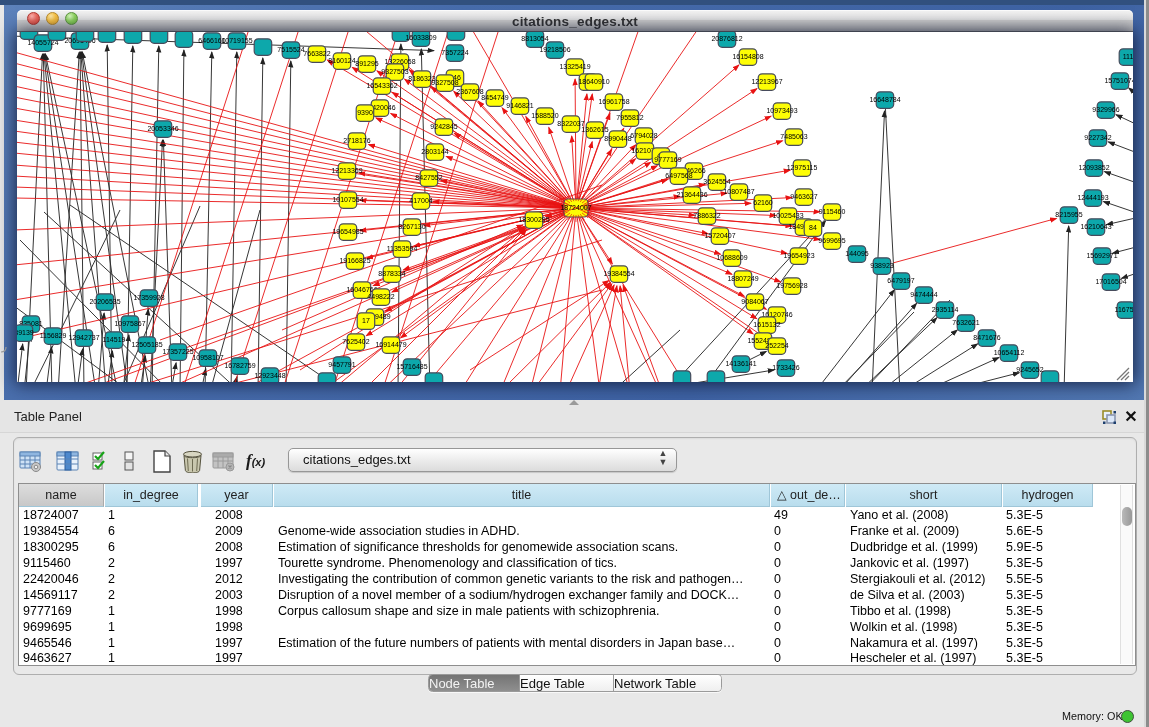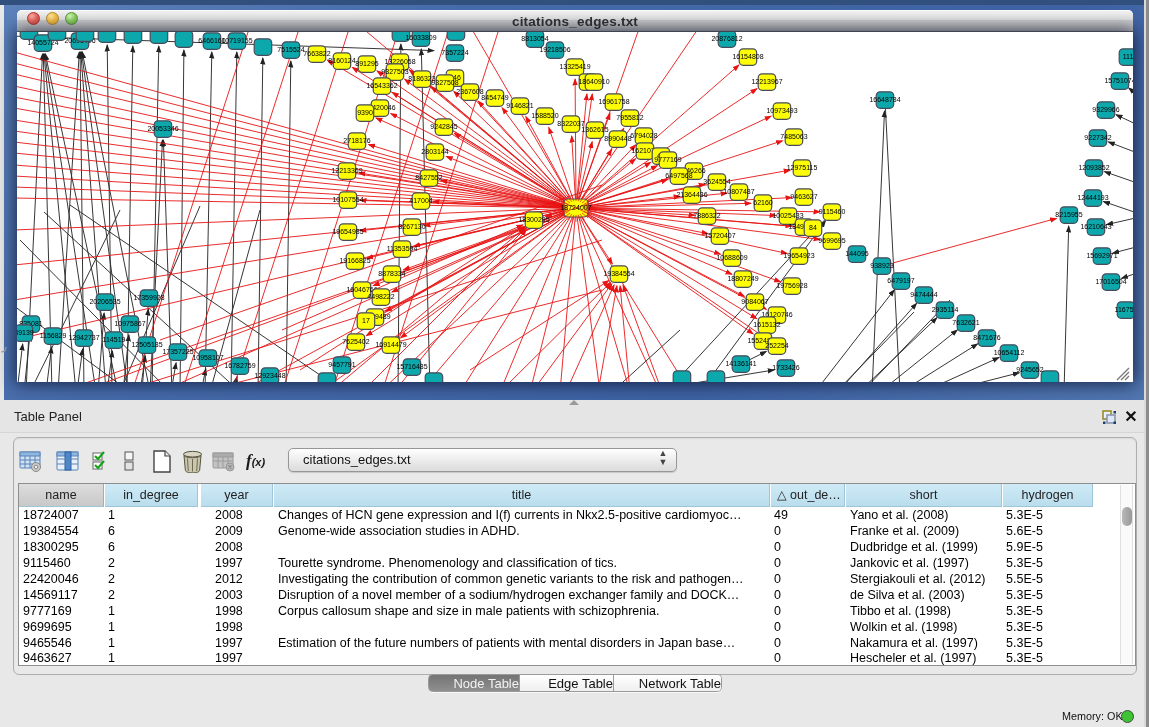--- a/index.html
+++ b/index.html
@@ -47,21 +47,21 @@
 .c3{left:259px;width:492px}
 .c4{left:755px;width:72px}
 .c5{left:831px;width:158px}
 .c6{left:987px;width:100px}
 #vsb{position:absolute;left:1120px;top:485px;width:13px;height:179px;background:#fafafa;
  border-left:1px solid #e0e0e0;border-right:1px solid #e0e0e0}
 #vsb .thumb{position:absolute;left:1px;top:22px;width:10px;height:19px;border-radius:5px;
  background:linear-gradient(90deg,#b9b9b9,#989898);}
 #tabs{position:absolute;left:428px;top:674px;height:18px;border:1px solid #9a9a9a;
  border-radius:4.5px;overflow:hidden;display:flex;box-shadow:0 1px 0 rgba(255,255,255,.7)}
-.tab{height:100%;font-size:13px;line-height:17px;text-align:right;color:#111;
+.tab{height:100%;font-size:13px;line-height:17px;text-align:left;color:#111;
  background:linear-gradient(#ffffff,#efefef)}
 .tab.sel{background:linear-gradient(#747474,#8f8f8f);color:#f3f3f3}
 .tab+.tab{border-left:1px solid #9a9a9a}
 #mem{position:absolute;left:1062px;top:710px;font-size:10.8px;color:#111}
 #memdot{position:absolute;left:1120.5px;top:710px;width:13px;height:13px;border-radius:50%;
  background:#3ec433;border:1.5px solid #41503f}
 #divider{position:absolute;left:569px;top:400px;width:0;height:0;
  border-left:5px solid transparent;border-right:5px solid transparent;border-bottom:5px solid #9a9a9a}
 
 .tbi{position:absolute;top:450px}
@@ -569,38 +569,38 @@
 <div class="hd" id="h2">year</div>
 <div class="hd" id="h3">title</div>
 <div class="hd" id="h4">△ out_de…</div>
 <div class="hd" id="h5">short</div>
 <div class="hd" id="h6">hydrogen</div>
 <div id="rows">
     <div class="tr">
       <div class="c0">18724007</div>
       <div class="c1">1</div>
       <div class="c2">2008</div>
-      <div class="c3">Changes of HCN gene expression and I(f) currents in Nkx2.5-positive cardiomyoc…</div>
       <div class="c4">49</div>
       <div class="c5">Yano et al. (2008)</div>
       <div class="c6">5.3E-5</div>
     </div>
     <div class="tr">
       <div class="c0">19384554</div>
       <div class="c1">6</div>
       <div class="c2">2009</div>
       <div class="c3">Genome-wide association studies in ADHD.</div>
       <div class="c4">0</div>
       <div class="c5">Franke et al. (2009)</div>
       <div class="c6">5.6E-5</div>
     </div>
     <div class="tr">
       <div class="c0">18300295</div>
       <div class="c1">6</div>
       <div class="c2">2008</div>
+      <div class="c3">Estimation of significance thresholds for genomewide association scans.</div>
       <div class="c4">0</div>
       <div class="c5">Dudbridge et al. (1999)</div>
       <div class="c6">5.9E-5</div>
     </div>
     <div class="tr">
       <div class="c0">9115460</div>
       <div class="c1">2</div>
       <div class="c2">1997</div>
       <div class="c3">Tourette syndrome. Phenomenology and classification of tics.</div>
       <div class="c4">0</div>

